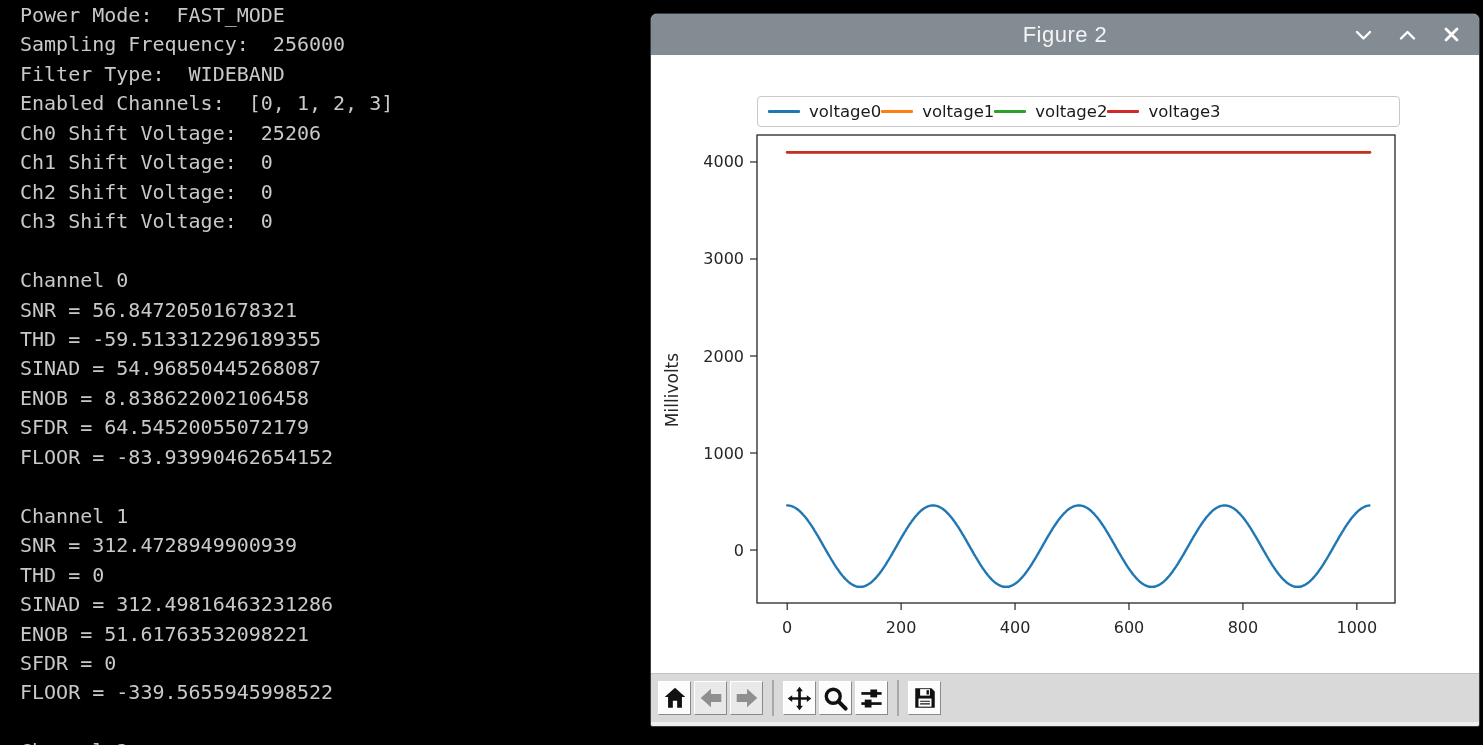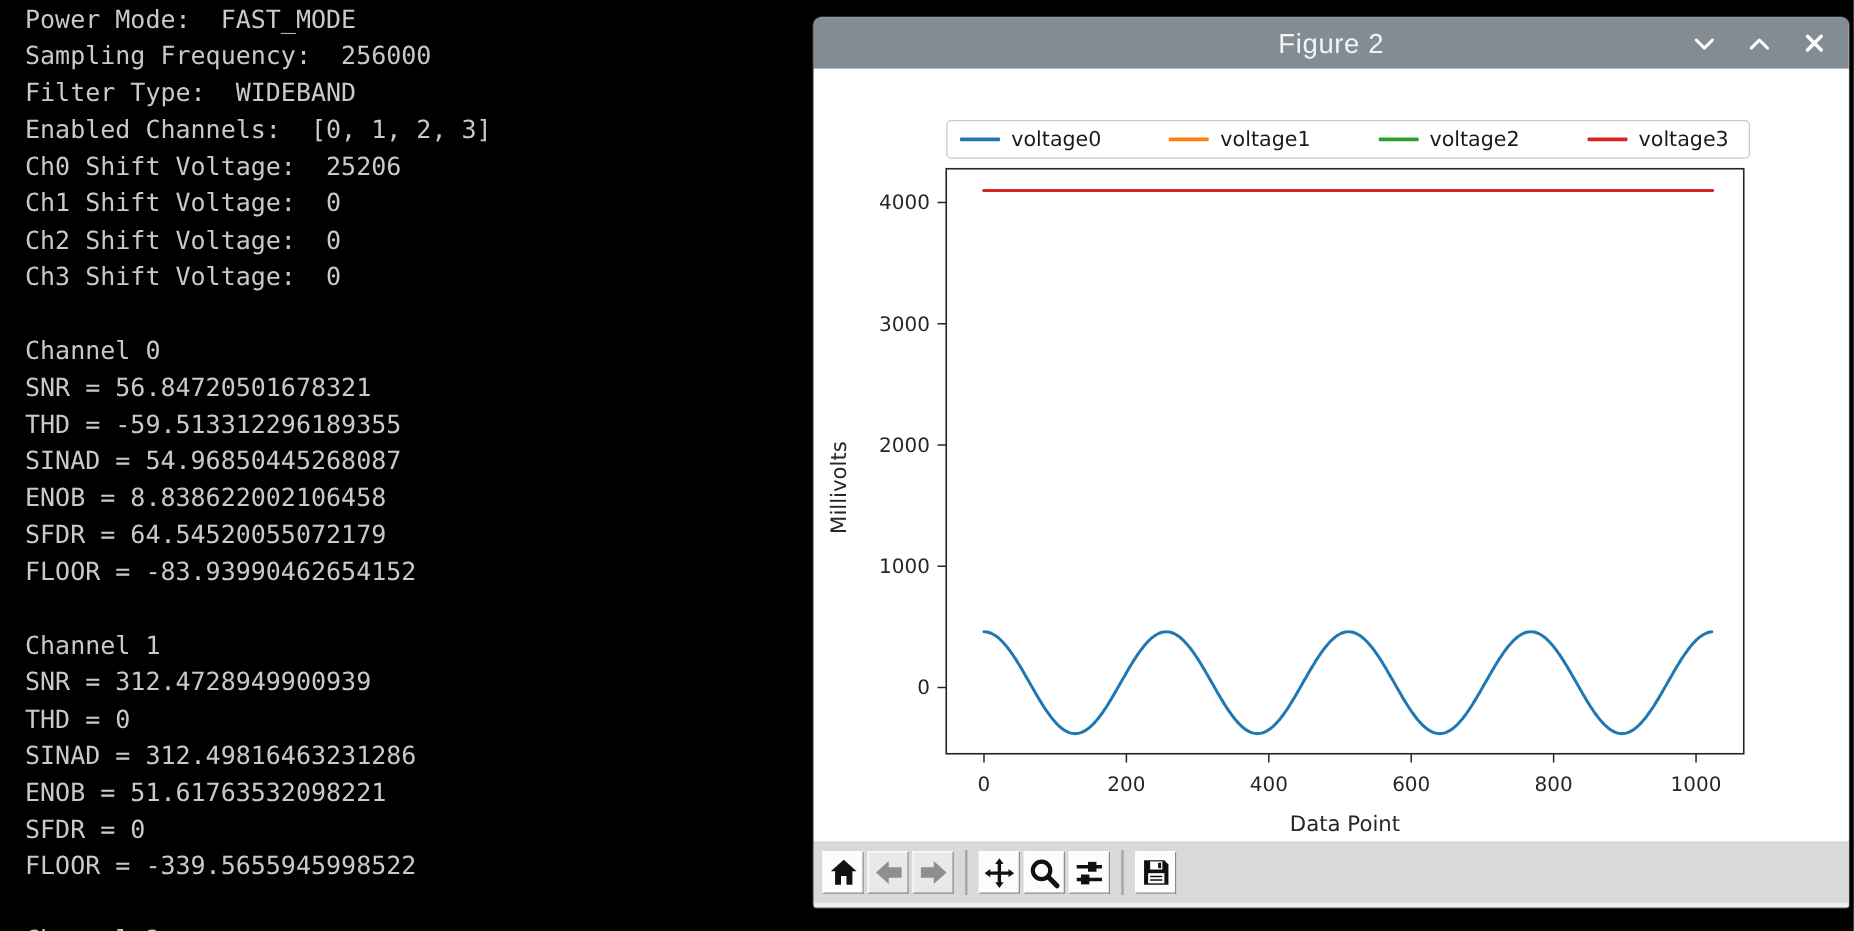--- a/index.html
+++ b/index.html
@@ -42,21 +42,21 @@
     position:absolute;left:106px;width:638px;top:595px;text-align:center;
     font-size:17px;color:#262626;
   }
   .axis-label-y{
     position:absolute;left:21px;top:335px;transform:translate(-50%,-50%) rotate(-90deg);
     white-space:nowrap;font-size:17px;color:#262626;
   }
   .legend{
     position:absolute;left:106px;top:41px;width:643px;height:31px;
     border:1px solid #c9c9c9;border-radius:4px;background:#fff;
-    display:flex;align-items:center;justify-content:space-between;
+    display:flex;align-items:center;justify-content:flex-start;
     padding:0 16px 0 10px;box-sizing:border-box;
   }
   .legend-item{display:flex;align-items:center;gap:9px;}
   .legend-line{display:inline-block;width:32px;height:3px;border-radius:1px;}
   .legend-label{font-size:16.5px;color:#1a1a1a;}
   
   .toolbar{
     flex:1 1 auto;background:#d9d9d9;border-top:1px solid #c2c2c2;
     display:flex;align-items:center;padding-left:7px;gap:3px;
     border-radius:0 0 2px 2px;border-bottom:4px solid #efefef;box-sizing:border-box;
@@ -173,21 +173,20 @@
         </span>
         <span class="legend-item">
           <span class="legend-line" style="background: rgb(44, 160, 44);"></span>
           <span class="legend-label">voltage2</span>
         </span>
         <span class="legend-item">
           <span class="legend-line" style="background: rgb(214, 39, 40);"></span>
           <span class="legend-label">voltage3</span>
         </span>
       </div>
-    <div class="axis-label-x">Data Point</div>
     <div class="axis-label-y">Millivolts</div>
   </div>
 
   <div class="toolbar">
     <button class="tool-btn">
       <svg width="26" height="26" viewBox="0 0 24 24">
         <path d="M12 2.5 L2.5 11 H5.6 V21 H10 V14.5 H14 V21 H18.4 V11 H21.5 Z" fill="currentColor"></path>
       </svg>
     </button>
     <button class="tool-btn disabled">

